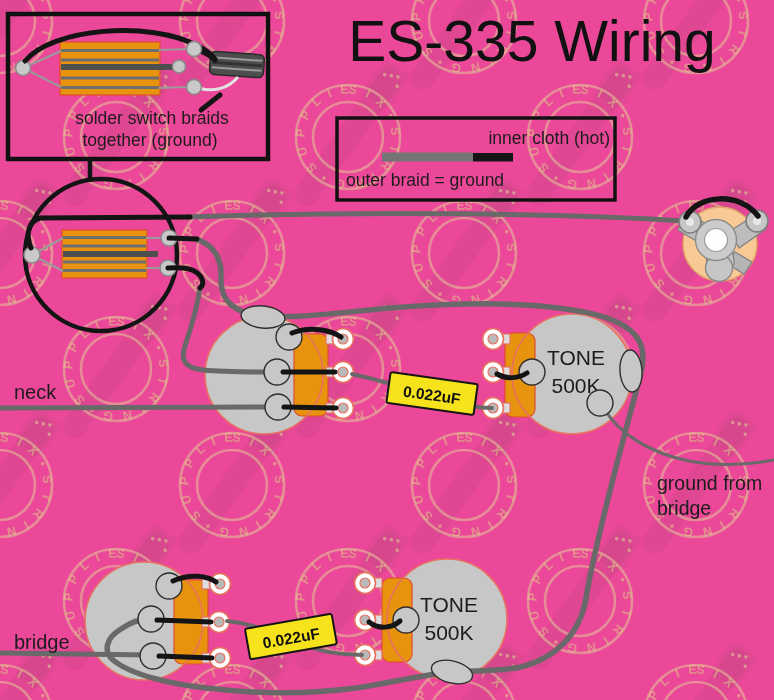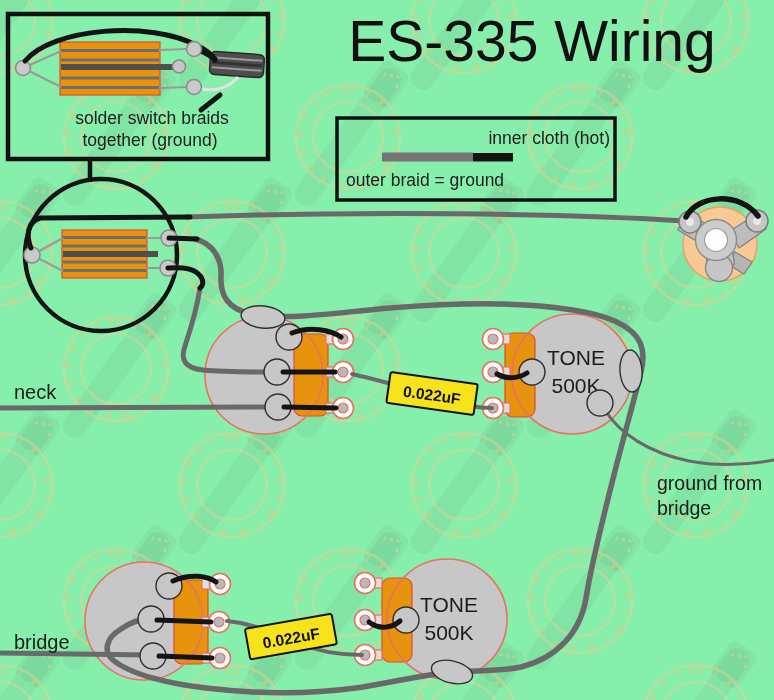--- a/index.html
+++ b/index.html
@@ -1,16 +1,16 @@
 <!DOCTYPE html>
 <html><head>
 <meta charset="utf-8">
 <style>
   html,body{margin:0;padding:0;background:#ffffff;}
-  .stage{position:relative;width:774px;height:700px;background:#86efac;overflow:hidden;
+  .stage{position:relative;width:774px;height:700px;background:#ec4899;overflow:hidden;
          font-family:"Liberation Sans", sans-serif;}
   svg text{font-family:"Liberation Sans", sans-serif;}
 </style>
 </head>
 <body>
 
 <div class="stage">
 <svg width="774" height="700" viewBox="0 0 774 700" xmlns="http://www.w3.org/2000/svg">
 
   <defs>

